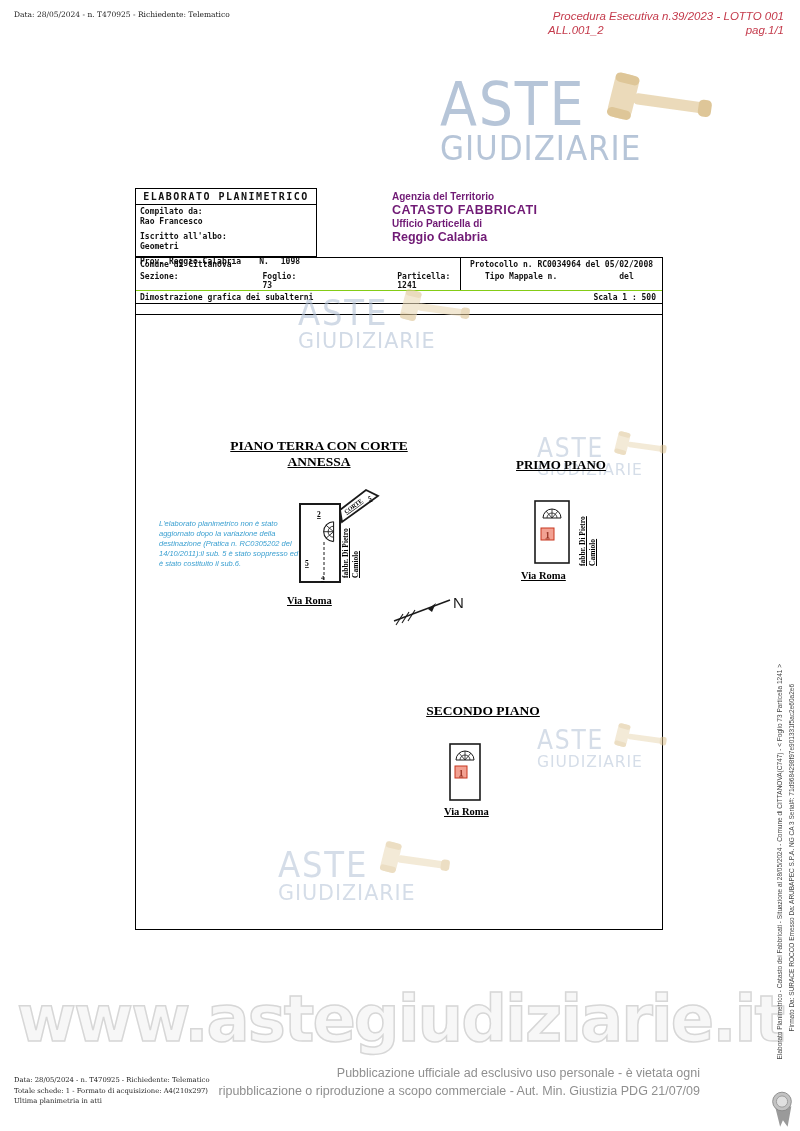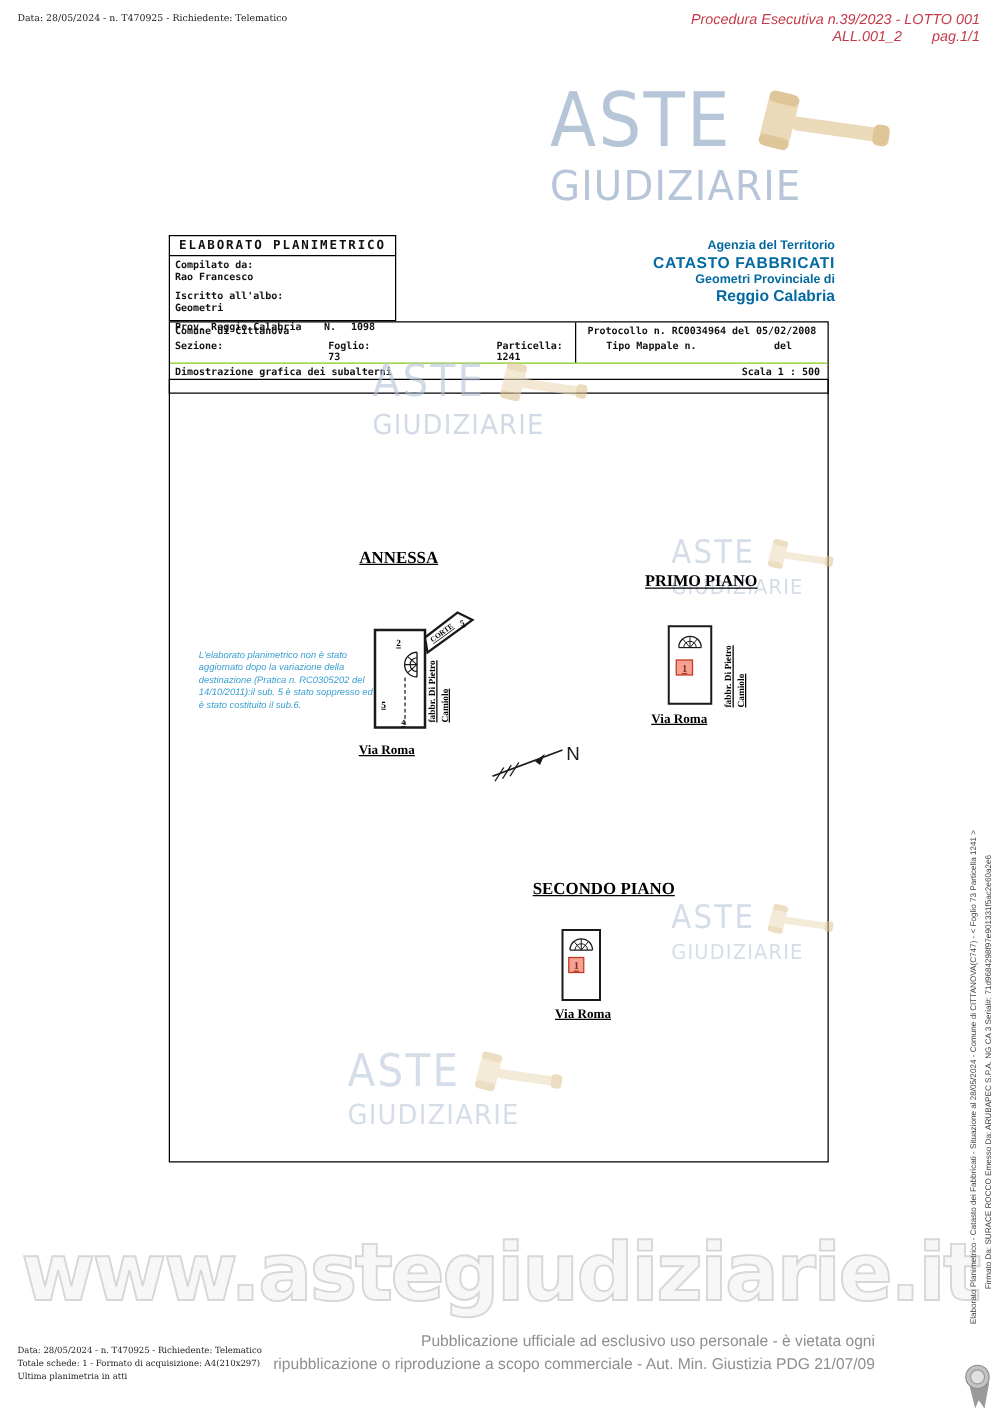--- a/index.html
+++ b/index.html
@@ -9,25 +9,25 @@
 
   .abs { position:absolute; }
 
   
   .top-meta { left:14px; top:10px; font:7.5px "DejaVu Serif", serif; color:#222; }
 
   
   .proc { right:16px; top:9px; width:236px; color:#c43a4b; font-style:italic;
           font-size:11.5px; line-height:1.25; }
   .proc .l1 { text-align:right; white-space:nowrap; }
-  .proc .l2 { display:flex; justify-content:flex-end;gap:24px; }
+  .proc .l2 { display:flex; justify-content:space-between;gap:24px; }
 
   
   .wm { color:#b3c2d6; line-height:0.92; }
-  .wm .row1 { display:flex; align-items:flex-start; }
+  .wm .row1 { display:flex; align-items:flex-end; }
   .wm .aste { font-family:"DejaVu Sans", sans-serif; letter-spacing:2px;
               transform:scaleX(0.9); transform-origin:left top; display:inline-block; }
   .wm .giud { font-family:"DejaVu Sans", sans-serif; letter-spacing:1px;
               transform:scaleX(0.94); transform-origin:left top; }
   .wm-main { left:440px; top:70px; opacity:0.95; }
   .wm-main .aste { font-size:60px; }
   .wm-main .giud { font-size:33px; margin-top:2px; }
   .wm-main .gavel { width:125px; height:60px; margin-left:-8px; margin-top:2px; }
   .wm-a .aste { font-size:36px; }
   .wm-a .giud { font-size:22px; margin-top:2px; }
@@ -43,21 +43,21 @@
   
   .mono { font-family:"DejaVu Sans Mono", monospace; font-weight:bold; font-size:8px; color:#111; }
   .elab-box { left:135px; top:188px; width:182px; height:69px; border:1px solid #000; background:#fff; }
   .elab-title { border-bottom:1px solid #000; text-align:center; padding:2px 0 2px 0;
                 letter-spacing:1.5px; font-size:10px; }
   .elab-body { padding:2px 4px; line-height:1.3; }
   .elab-prov { display:flex; margin-top:4px; }
   .elab-prov .nlab { margin-left:18px; }
   .elab-prov .nval { margin-left:12px; }
 
-  .agenzia { left:392px; top:190px; width:276px; text-align:right; font-weight:bold; color:#0369a1; }
+  .agenzia { left:392px; top:190px; width:276px; text-align:left; font-weight:bold; color:#701a75; }
   .agenzia .a1, .agenzia .a3 { font-size:10px; margin-top:1px; }
   .agenzia .a2 { font-size:12.5px; margin-top:1px; letter-spacing:0.5px; }
   .agenzia .a4 { font-size:12.5px; margin-top:1px; }
 
   .info-table { left:135px; top:257px; width:528px; border:1px solid #000; background:transparent; }
   .info-r1 { display:flex; height:32px; }
   .info-c1 { width:325px; border-right:1px solid #000; padding:2px 4px; }
   .info-c2 { flex:1; padding:2px 4px; }
   .info-sez { display:flex; margin-top:3px;gap:46px; }
   .info-sez .fog { margin-left:38px; }
@@ -181,21 +181,21 @@
         <span>Prov. Reggio Calabria</span>
         <span class="nlab">N.</span>
         <span class="nval">1098</span>
       </div>
     </div>
   </div>
 
   <div class="abs agenzia">
     <div class="a1">Agenzia del Territorio</div>
     <div class="a2">CATASTO FABBRICATI</div>
-    <div class="a3">Geometri Provinciale di</div>
+    <div class="a3">Ufficio Particella di</div>
     <div class="a4">Reggio Calabria</div>
   </div>
 
   <div class="abs info-table mono">
     <div class="info-r1">
       <div class="info-c1">
         <div>Comune di Cittanova</div>
         <div class="info-sez">
           <span>Sezione:</span>
           <span class="fog">Foglio: 73</span>
@@ -249,20 +249,21 @@
     <div class="row1">
         <span class="aste">ASTE</span>
       <svg class="gavel" viewBox="0 0 130 64">
           <use href="#gavel"></use>
         </svg>
       </div>
     <div class="giud">GIUDIZIARIE</div>
   </div>
 
   <div class="abs sec-title pt-title">
+    <div><span>PIANO TERRA CON CORTE</span></div>
     <div><span>ANNESSA</span></div>
   </div>
 
   <div class="abs note">L'elaborato planimetrico non è stato aggiornato dopo la variazione della destinazione (Pratica n. RC0305202 del 14/10/2011):il sub. 5 è stato soppresso ed è stato costituito il sub.6.</div>
 
   <div class="abs plan plan-pt">
     <svg width="95" height="112" viewBox="0 0 95 112">
       <rect x="7" y="20" width="40" height="78" fill="none" stroke="#1a1a1a" stroke-width="2"></rect>
       <polygon points="47,26 73,6 85,12 49,38" fill="#ffffff" stroke="#1a1a1a" stroke-width="1.8"></polygon>
       <text x="53" y="30" transform="rotate(-36 53 30)" font-family="Liberation Serif, serif" font-weight="bold" font-size="6" style="text-decoration:underline">CORTE</text>

